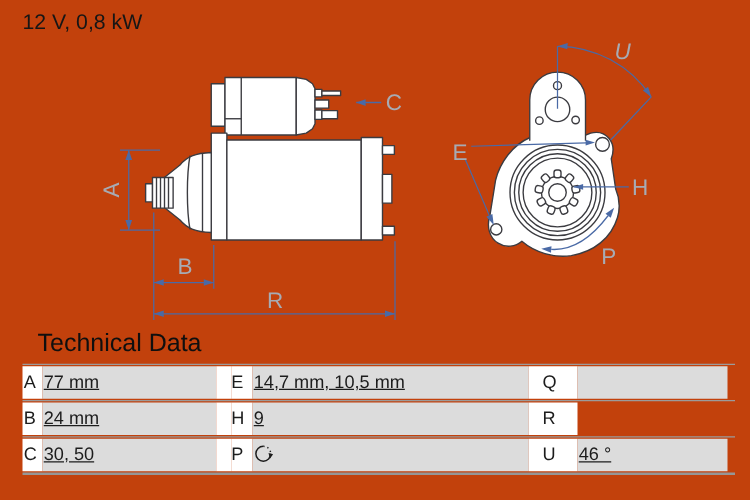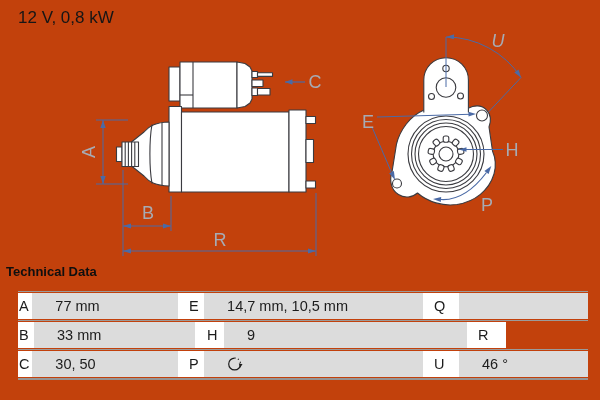--- a/index.html
+++ b/index.html
@@ -1,28 +1,28 @@
 <!DOCTYPE html>
 <html><head>
 <meta charset="utf-8">
 <style>
   html,body{margin:0;padding:0;background:#fff;}
   #stage{position:relative;width:600px;height:400px;background:#c2410c;overflow:hidden;
          font-family:"Liberation Sans",sans-serif;color:#1c1c1c;}
   .title{position:absolute;left:18px;top:8px;font-size:17px;color:#161616;}
   svg text{font-family:"Liberation Sans",sans-serif;}
   .dim-label{fill:#a7abb4;font-size:18px;}
-  .heading{position:absolute;left:6px;top:264px;font-size:13px;font-weight:bold;color:#0f0f0f;}
+  .heading{position:absolute;left:30px;top:264px;font-size:20px;font-weight:normal;color:#0f0f0f;}
   .tbl{position:absolute;left:18px;top:291px;width:570px;font-size:14.5px;}
   .tline{height:1px;background:#9b9b9b;}
   .tline-bottom{height:2px;background:#969696;}
   .trow{display:flex;height:26px;line-height:26px;margin:1px 0;}
   .ck{background:#fff;color:#1c1c1c;}
   .ck1{width:15px;padding-left:1px;}
-  .cv{background:#dcdcdc;padding-left:23px;overflow:hidden;white-space:nowrap;}
+  .cv{background:#dcdcdc;padding-left:1px;overflow:hidden;white-space:nowrap;text-decoration:underline;}
   .cv1{width:138px;}
   .cgap{width:12px;background:#fff;}
   .ck2{width:17px;}
   .cv2{width:220px;}
   .ck3{width:28px;padding-left:11px;}
   .cv3{width:119px;}
   .roticon{display:inline-block;vertical-align:middle;margin-top:-3px;}
 </style>
 </head>
 <body>
@@ -179,21 +179,21 @@
       <div class="cgap"></div>
       <div class="ck ck2">E</div>
       <div class="cv cv2">14,7 mm, 10,5 mm</div>
       <div class="ck ck3">Q</div>
       <div class="cv cv3"></div>
     </div>
     <div class="tline"></div>
 
     <div class="trow">
       <div class="ck ck1">B</div>
-      <div class="cv cv1">33 mm</div>
+      <div class="cv cv1">24 mm</div>
       <div class="cgap"></div>
       <div class="ck ck2">H</div>
       <div class="cv cv2">9</div>
       <div class="ck ck3">R</div>
     </div>
     <div class="tline"></div>
 
     <div class="trow">
       <div class="ck ck1">C</div>
       <div class="cv cv1">30, 50</div>

